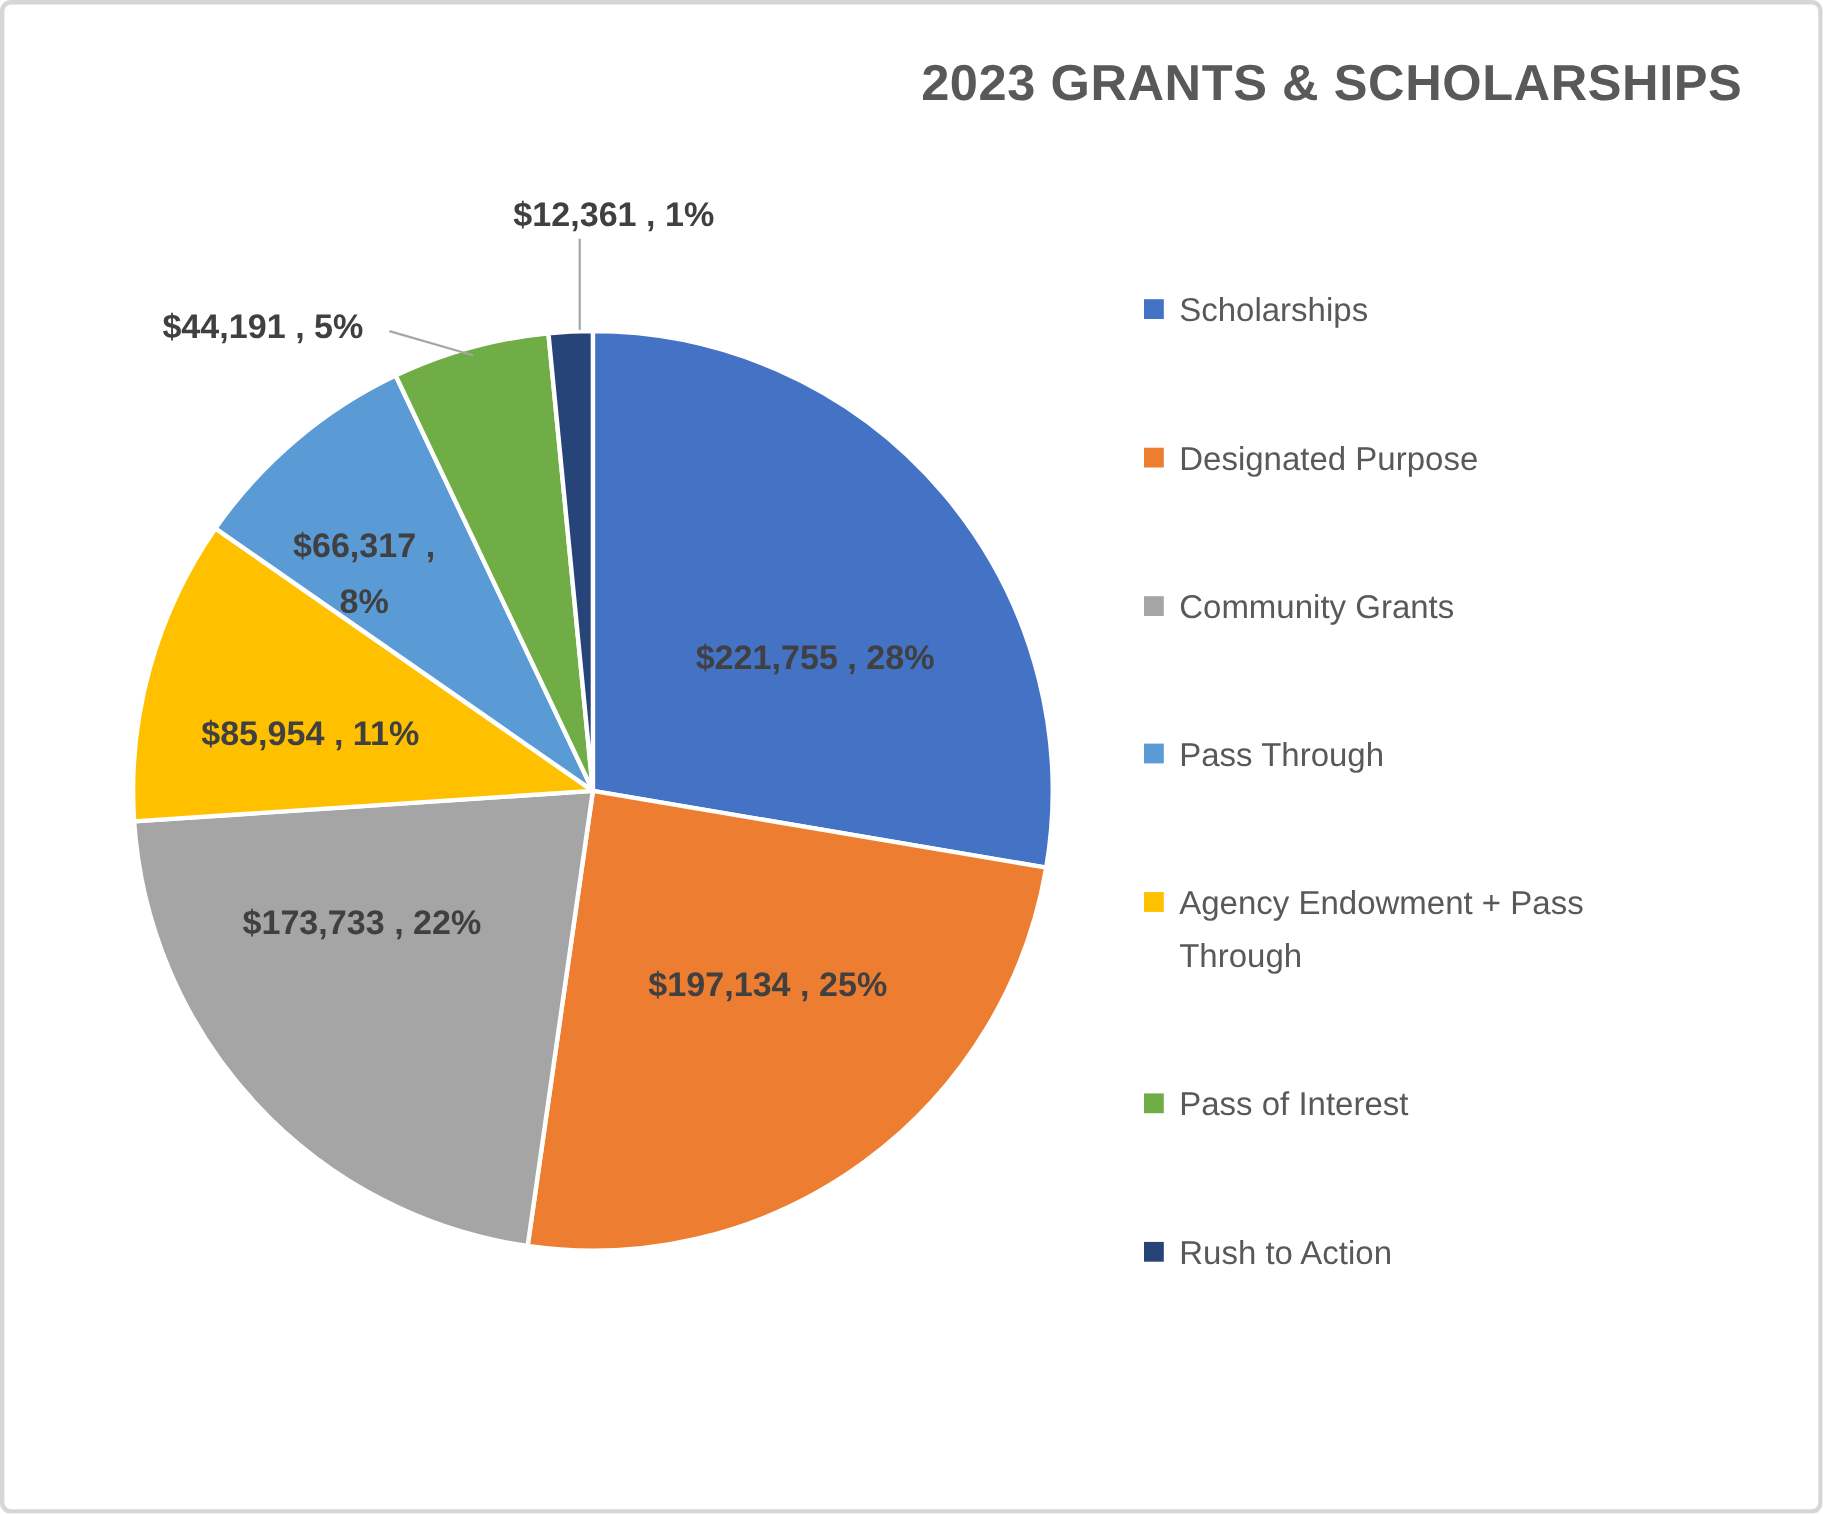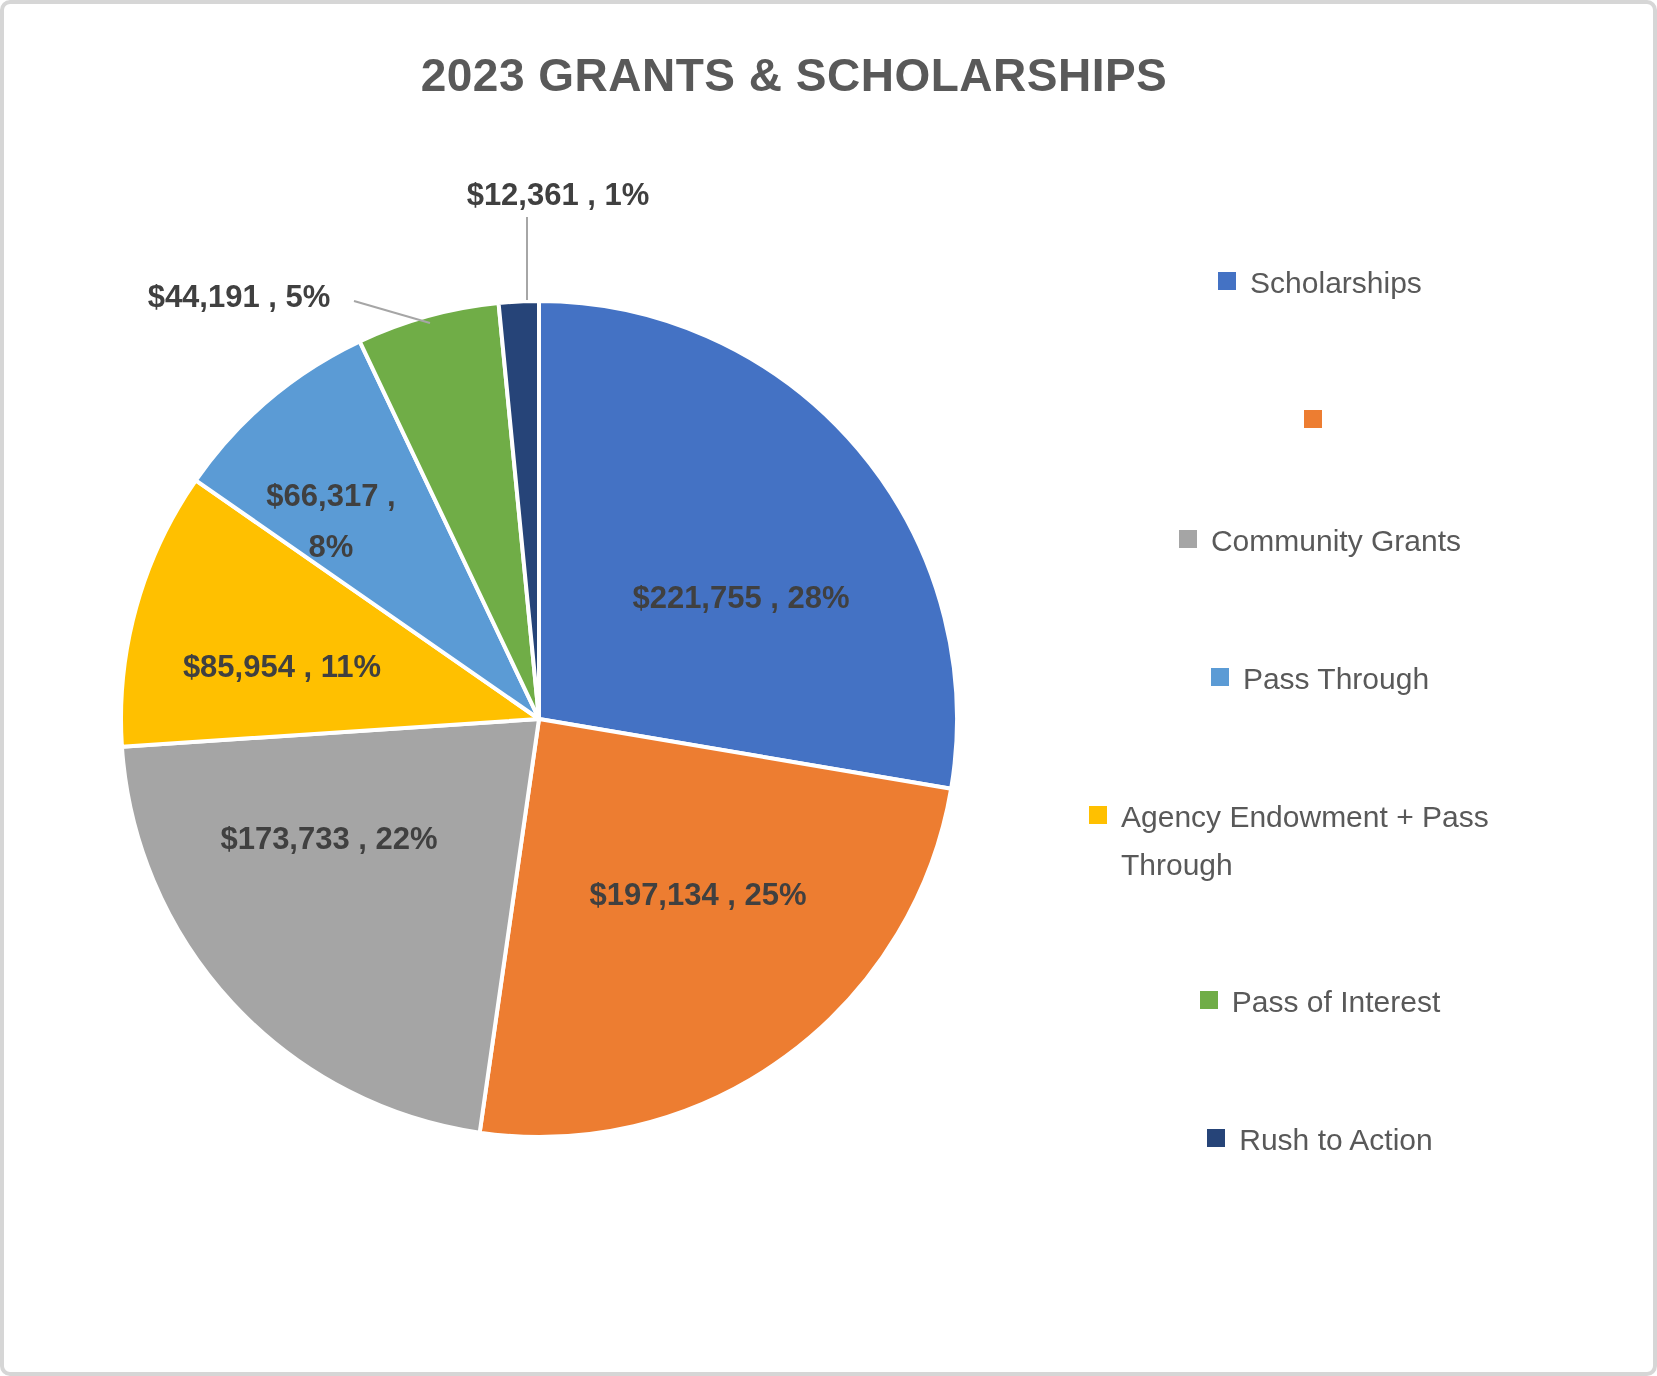--- a/index.html
+++ b/index.html
@@ -17,21 +17,21 @@
     border: 4px solid #d6d6d6;
     border-radius: 10px;
     overflow: hidden;
   }
   .chart-title {
     position: absolute;
     top: 44px;
     left: 0;
     width: 1580px;
     margin: 0;
-    text-align: center;
+    text-align: right;
     font-size: 46px;
     font-weight: bold;
     letter-spacing: 0.5px;
     color: #595959;
   }
   #pie-svg {
     position: absolute;
     top: 0;
     left: 0;
     width: 1657px;
@@ -51,21 +51,20 @@
   }
   .legend {
     position: absolute;
     top: 255px;
     left: 1036px;
     height: 905px;
     width: 560px;
     display: flex;
     flex-direction: column;
     justify-content: space-between;
-    align-items: center;
   }
   .legend-item {
     display: flex;
     align-items: flex-start;
     cursor: default;
   }
   .legend-marker {
     flex: 0 0 auto;
     width: 18px;
     height: 18px;
@@ -102,20 +101,21 @@
       <text class="slice-label" text-anchor="middle"><tspan x="235" y="292">$44,191 , 5%</tspan></text>
       <text class="slice-label" text-anchor="middle"><tspan x="554" y="190">$12,361 , 1%</tspan></text>
     </svg>
   <div class="legend" id="legend">
       <div class="legend-item">
         <span class="legend-marker" style="background: rgb(68, 114, 196);"></span>
         <span class="legend-label">Scholarships</span>
       </div>
       <div class="legend-item">
         <span class="legend-marker" style="background: rgb(237, 125, 49);"></span>
+        <span class="legend-label">Designated Purpose</span>
       </div>
       <div class="legend-item">
         <span class="legend-marker" style="background: rgb(165, 165, 165);"></span>
         <span class="legend-label">Community Grants</span>
       </div>
       <div class="legend-item">
         <span class="legend-marker" style="background: rgb(91, 155, 213);"></span>
         <span class="legend-label">Pass Through</span>
       </div>
       <div class="legend-item">

